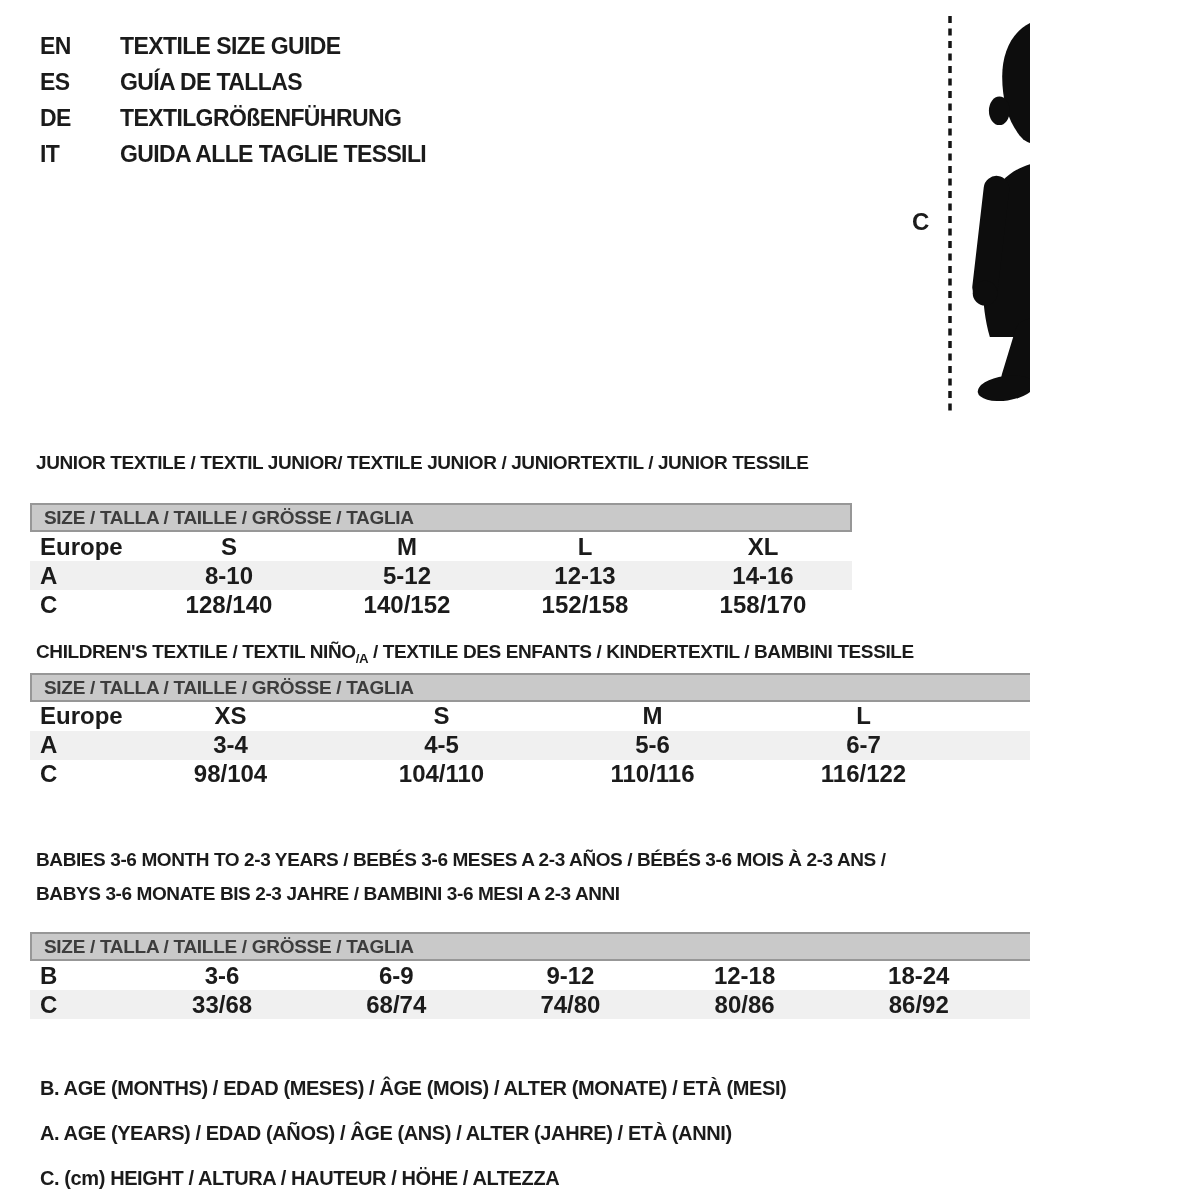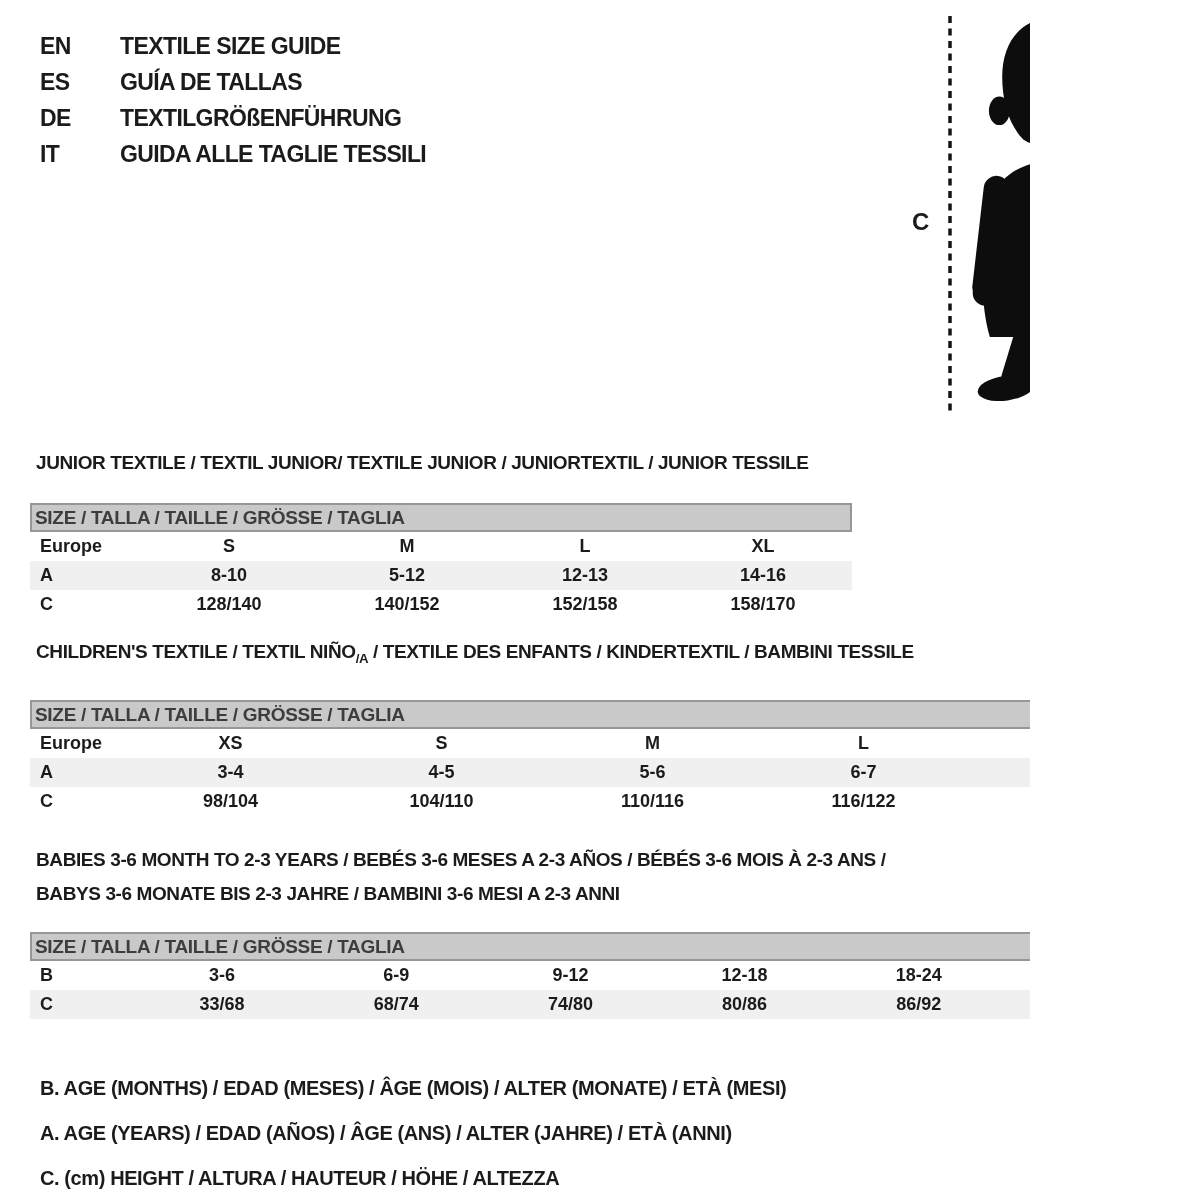--- a/index.html
+++ b/index.html
@@ -31,35 +31,35 @@
   .section { position: absolute; left: 30px; }
   .sec-junior { top: 449px; width: 822px; }
   .sec-children { top: 638px; width: 1150px; }
   .sec-babies { top: 843px; width: 1150px; }
 
   .section-title {
     font-size: 19px; line-height: 28px; letter-spacing: -0.4px;
     padding-left: 6px; white-space: nowrap;
   }
   .sec-junior .section-title { margin-bottom: 26px; }
-  .sec-children .section-title { margin-bottom: 27px; }
+  .sec-children .section-title { }
   .sec-babies .section-title { line-height: 34px; margin-bottom: 21px; }
   .title-sub { font-size: 70%; vertical-align: sub; }
 
   .band {
     height: 25px; line-height: 25px;
     background: #c9c9c9;
     border: 2px solid #979797;
     font-size: 19px; letter-spacing: -0.3px;
-    padding-left: 3px;
+    padding-left: 12px;
     color: #3d3d3d;
     white-space: nowrap;
   }
 
-  .trow { display: flex; align-items: center; height: 29px; font-size: 18px; }
+  .trow { display: flex; align-items: center; height: 29px; font-size: 24px; }
   .trow.alt { background: #f0f0f0; }
   .tlabel { padding-left: 10px; box-sizing: border-box; }
   .sec-junior .tlabel { width: 110px; }
   .sec-children .tlabel { width: 95px; }
   .sec-babies .tlabel { width: 105px; }
   .tcell { flex: 1; text-align: center; }
 
   
   .legend { position: absolute; left: 40px; top: 1066px; }
   .legend-line { font-size: 20px; line-height: 45px; letter-spacing: -0.4px; white-space: nowrap; }

